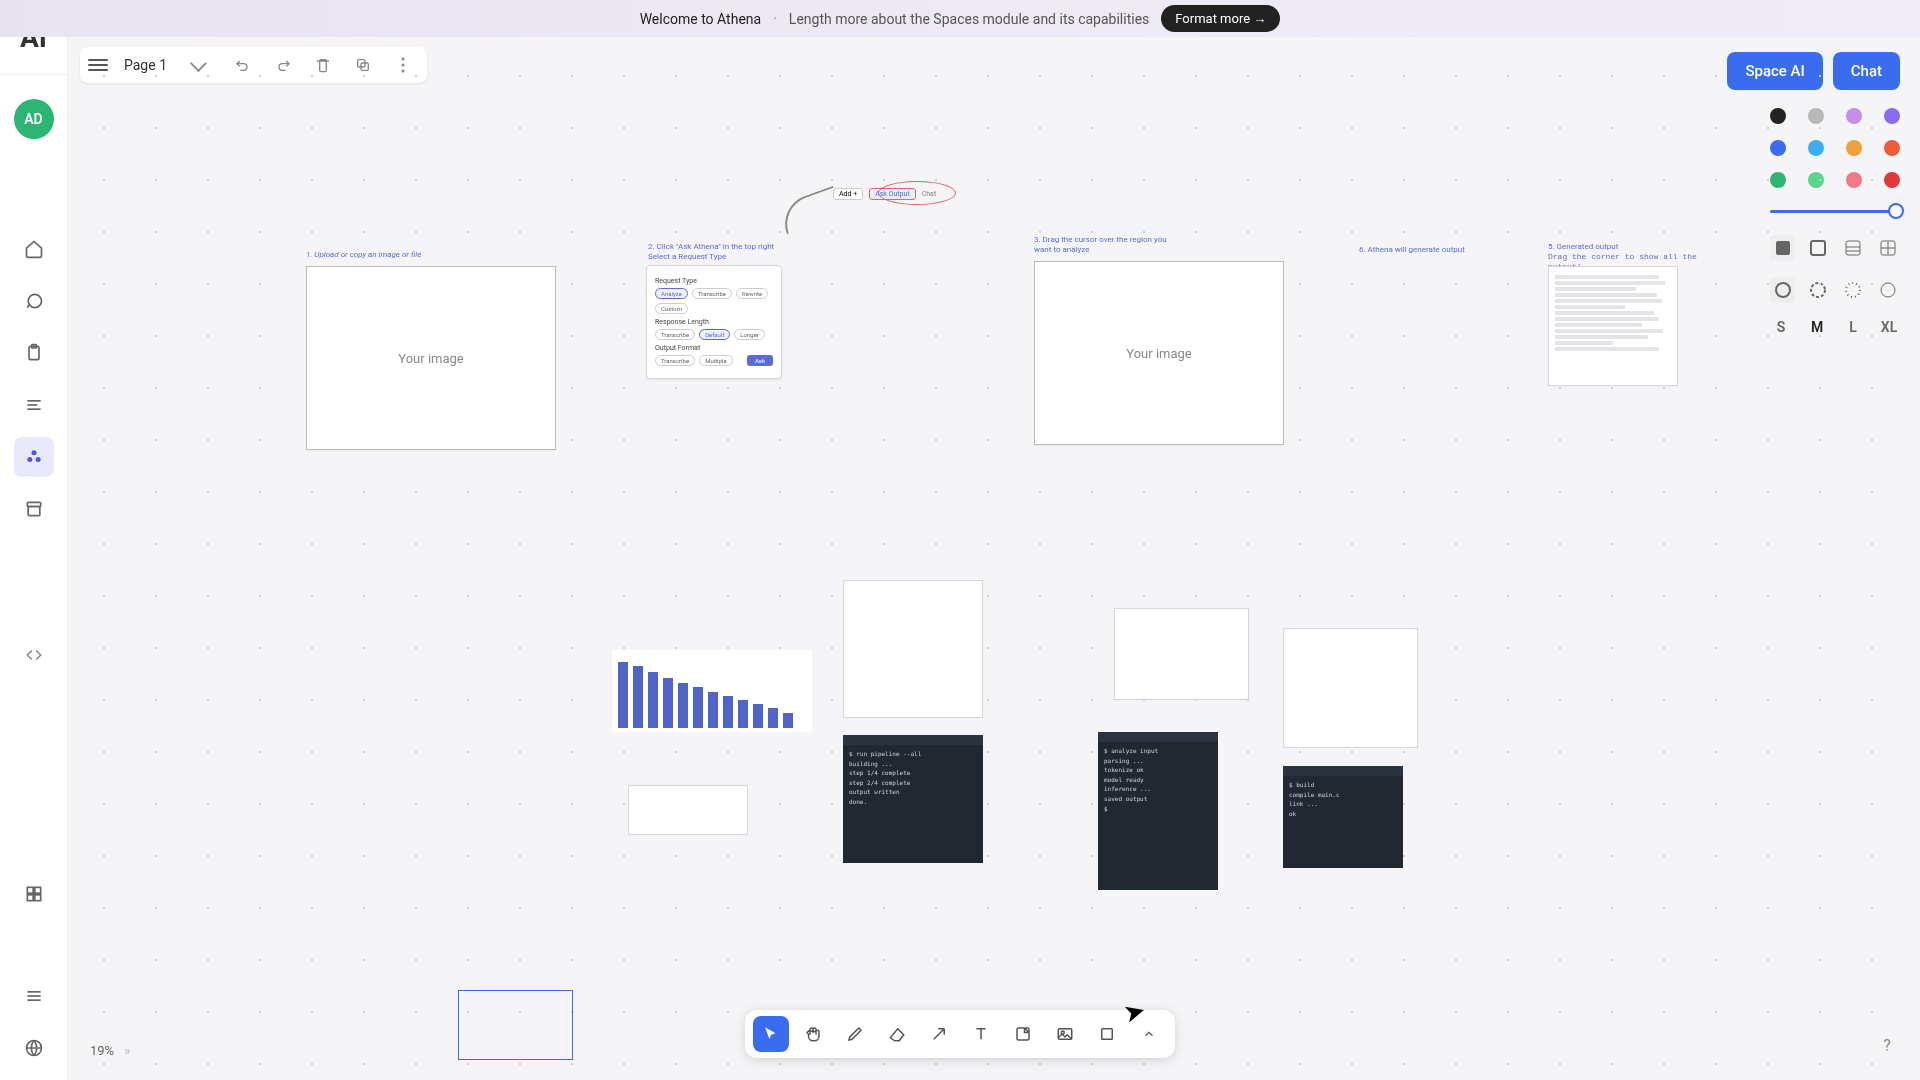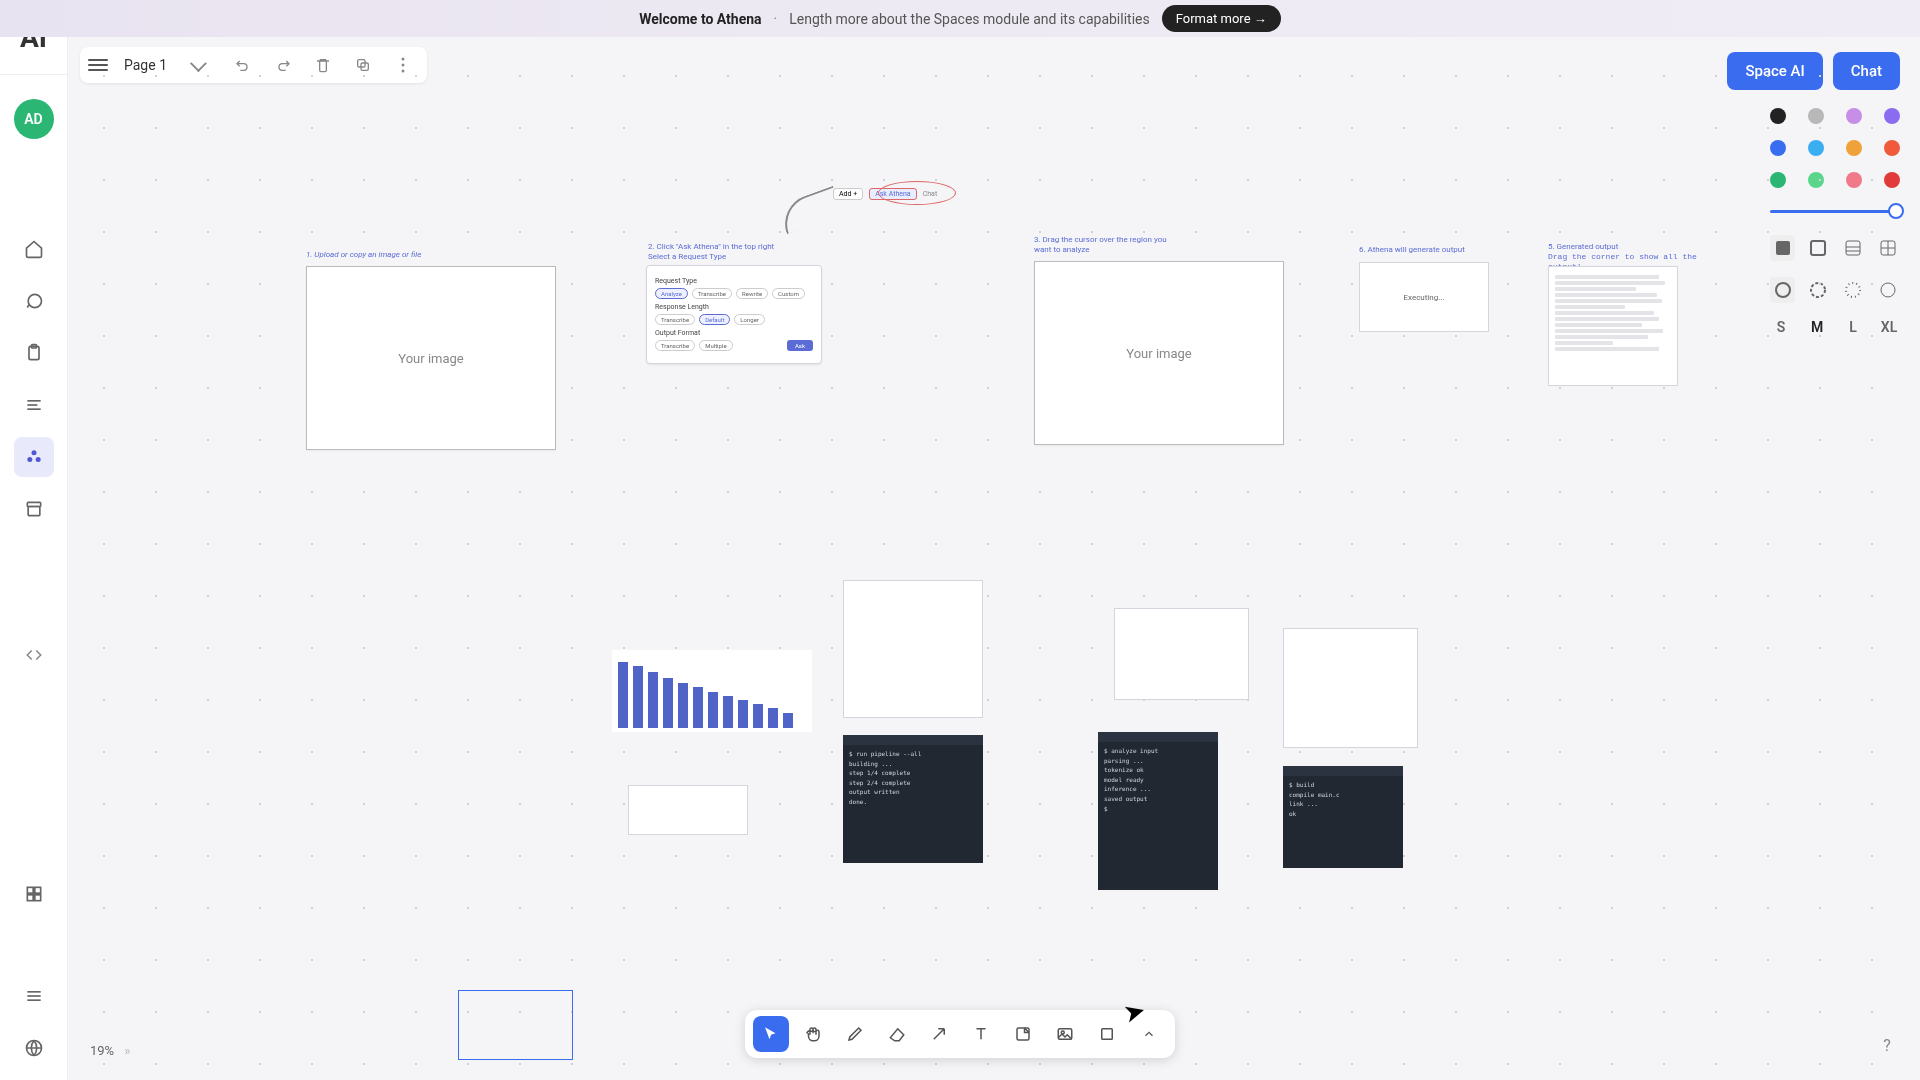--- a/index.html
+++ b/index.html
@@ -20,21 +20,21 @@
   right: 0;
   height: 37px;
   background: linear-gradient(to right, #e8e3f0, #eeeaf3, #f0ecf5);
   display: flex;
   align-items: center;
   justify-content: center;
   gap: 12px;
   font-size: 14px;
   z-index: 100;
 }
-.banner-title { font-weight: 700; color: #222; }
+.banner-title { font-weight: 400; color: #222; }
 .banner-dot { color: #888; }
 .banner-desc { color: #555; }
 .banner-btn {
   background: #222;
   color: #fff;
   padding: 6px 14px;
   border-radius: 18px;
   font-size: 13px;
   cursor: pointer;
 }
@@ -543,34 +543,34 @@
     <span class="size-btn active">M</span>
     <span class="size-btn">L</span>
     <span class="size-btn">XL</span>
   </div>
 </div>
 
 <div class="canvas">
 
   <div class="citem mini-top" style="top:148px; left:765px;">
     <span class="mini-btn">Add +</span>
-    <span class="mini-btn highlight">Ask Athena</span>
+    <span class="mini-btn highlight">Ask Output</span>
     <span style="font-size:7px;color:#888">Chat</span>
   </div>
   <div class="citem red-circle" style="top:141px; left:810px;"></div>
   <div class="citem curve-arrow" style="top:155px; left:712px;"></div>
 
   <div class="step-label" style="top:210px; left:238px;font-style:italic;">1. Upload or copy an image or file</div>
   <div class="citem image-box" style="top:226px; left:238px; width:250px; height:184px;">
     <span>Your image</span>
   </div>
 
   <div class="step-label" style="top:202px; left:580px;">2. Click "Ask Athena" in the top right</div>
   <div class="step-label" style="top:212px; left:580px;">Select a Request Type</div>
-  <div class="citem prompt-card" style="top:225px; left:578px; width:176px;">
+  <div class="citem prompt-card" style="top:225px; left:578px; width:136px;">
     <div class="sect">Request Type</div>
     <div class="pill-row">
       <span class="pill sel">Analyze</span>
       <span class="pill">Transcribe</span>
       <span class="pill">Rewrite</span>
       <span class="pill">Custom</span>
     </div>
     <div class="sect">Response Length</div>
     <div class="pill-row">
       <span class="pill">Transcribe</span>
@@ -586,23 +586,20 @@
     </div>
   </div>
 
   <div class="step-label" style="top:195px; left:966px;">3. Drag the cursor over the region you</div>
   <div class="step-label" style="top:205px; left:966px;">want to analyze</div>
   <div class="citem image-box" style="top:221px; left:966px; width:250px; height:184px;">
     <span>Your image</span>
   </div>
 
   <div class="step-label" style="top:205px; left:1291px;">6. Athena will generate output</div>
-  <div class="citem exec-card" style="top:222px; left:1291px; width:130px; height:70px;">
-    <span>Executing...</span>
-  </div>
 
   <div class="step-label" style="top:202px; left:1480px;">5. Generated output</div>
   <div class="step-label" style="top:212px; left:1480px;font-family:Liberation Mono, monospace;">Drag the corner to show all the output!</div>
   <div class="citem output-card" style="top:226px; left:1480px; width:130px; height:120px;">
     <span class="ln" style="width:90%"></span>
       <span class="ln" style="width:95%"></span>
       <span class="ln" style="width:70%"></span>
     <span class="ln" style="width:88%"></span>
       <span class="ln" style="width:92%"></span>
       <span class="ln" style="width:60%"></span>

